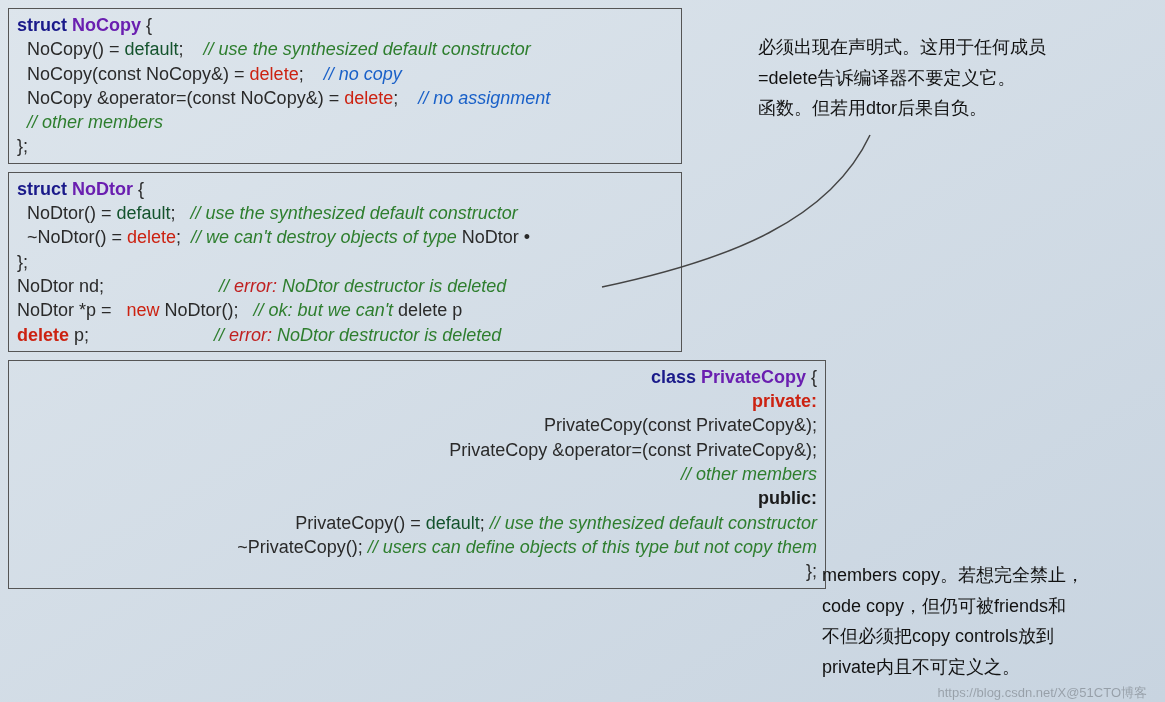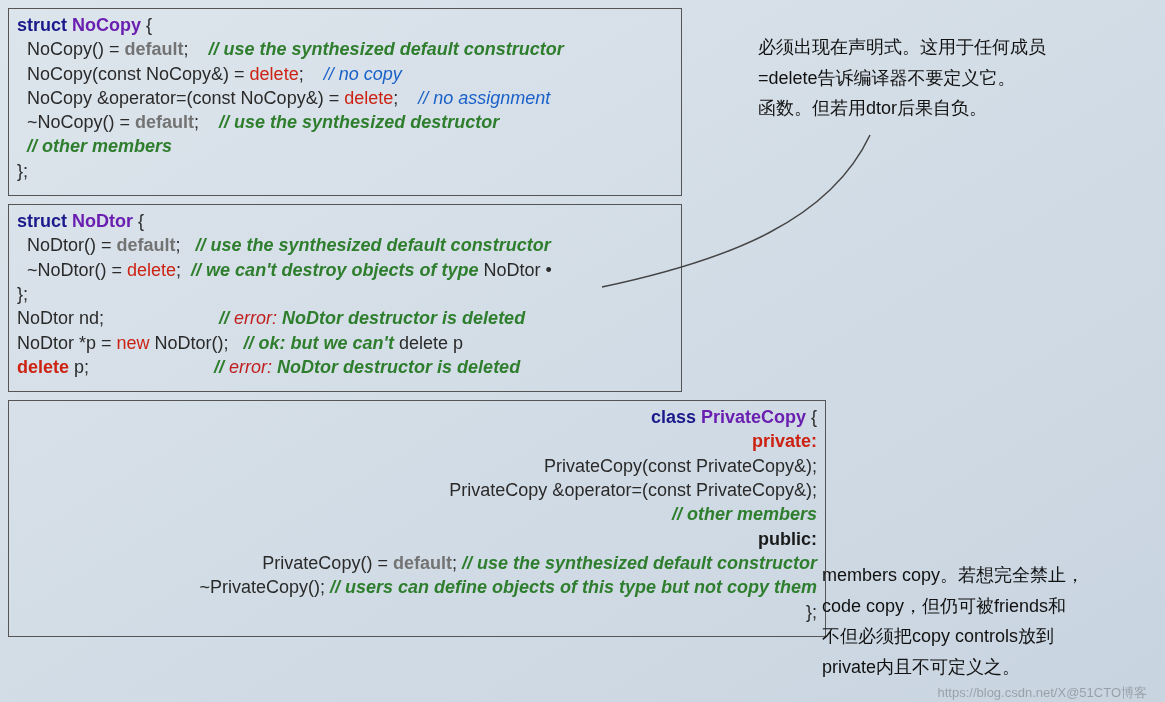--- a/index.html
+++ b/index.html
@@ -10,40 +10,40 @@
     box-sizing: border-box;
     font-family: "Segoe UI", Arial, sans-serif;
     background: #d9e1e8;
     background-image: linear-gradient(to bottom right, #dde5ec, #c8d4e0);
     position: relative;
     color: #2a2a2a;
   }
   .code-box {
     border: 1.5px solid #555;
     background: rgba(255,255,255,0.0);
-    padding: 4px 8px 12px 8px;
+    padding: 4px 8px 4px 8px;
     margin-bottom: 8px;
     width: 656px;
     font-size: 18px;
     line-height: 1.35;
   }
   .code-box.third {
     width: 800px;
     text-align: right;
   }
   .kw-struct { color:#1a1a8a; font-weight:bold; }
   .kw-class  { color:#1a1a8a; font-weight:bold; }
   .kw-name   { color:#6a1fb0; font-weight:bold; }
-  .kw-default{ color:#737373;font-weight:bold; }
+  .kw-default{ color:#14532d; }
   .kw-delete { color:#c21; }
-  .kw-new    { color:#c21; }
+  .kw-new    { color:#c21;margin-left:10px; }
   .kw-delete2{ color:#c21; font-weight:bold;}
   .kw-private{ color:#c21; font-weight:bold;}
   .kw-public { font-weight:bold; color:#1a1a1a;}
-  .cm       { color:#2e7e2e; font-style:italic;font-weight:bold; }
+  .cm       { color:#2e7e2e; font-style:italic; }
   .cm-blue  { color:#1960c8; font-style:italic; }
   .err      { color:#c02020; font-style:italic;margin-top:12px;}
   .note {
     position:absolute;
     font-family: "Microsoft YaHei","SimSun",sans-serif;
     color:#111;
     font-size:18px;
     line-height: 1.7;
   }
   .note-top { top: 32px; left: 758px; width: 380px;}
@@ -57,21 +57,20 @@
   .line { white-space: pre; }
 </style>
 </head>
 <body>
 
 <div class="code-box">
   <div class="line"><span class="kw-struct">struct </span><span class="kw-name">NoCopy</span><span> {</span></div>
   <div class="line"><span>  NoCopy() = </span><span class="kw-default">default</span><span>;    </span><span class="cm">// use the synthesized default constructor</span></div>
   <div class="line"><span>  NoCopy(const NoCopy&amp;) = </span><span class="kw-delete">delete</span><span>;    </span><span class="cm-blue">// no copy</span></div>
   <div class="line"><span>  NoCopy &amp;operator=(const NoCopy&amp;) = </span><span class="kw-delete">delete</span><span>;    </span><span class="cm-blue">// no assignment</span></div>
-  <div class="line"><span>  ~NoCopy() = </span><span class="kw-default">default</span><span>;    </span><span class="cm">// use the synthesized destructor</span></div>
   <div class="line cm">  // other members</div>
   <div class="line">};</div>
 </div>
 
 <div class="code-box">
   <div class="line"><span class="kw-struct">struct </span><span class="kw-name">NoDtor</span><span> {</span></div>
   <div class="line"><span>  NoDtor() = </span><span class="kw-default">default</span><span>;   </span><span class="cm">// use the synthesized default constructor</span></div>
   <div class="line"><span>  ~NoDtor() = </span><span class="kw-delete">delete</span><span>;  </span><span class="cm">// we can't destroy objects of type</span><span> NoDtor •</span></div>
   <div class="line">};</div>
   <div class="line"><span>NoDtor nd;</span><span class="cm">                       // </span><span class="err">error: </span><span class="cm">NoDtor destructor is deleted</span></div>

